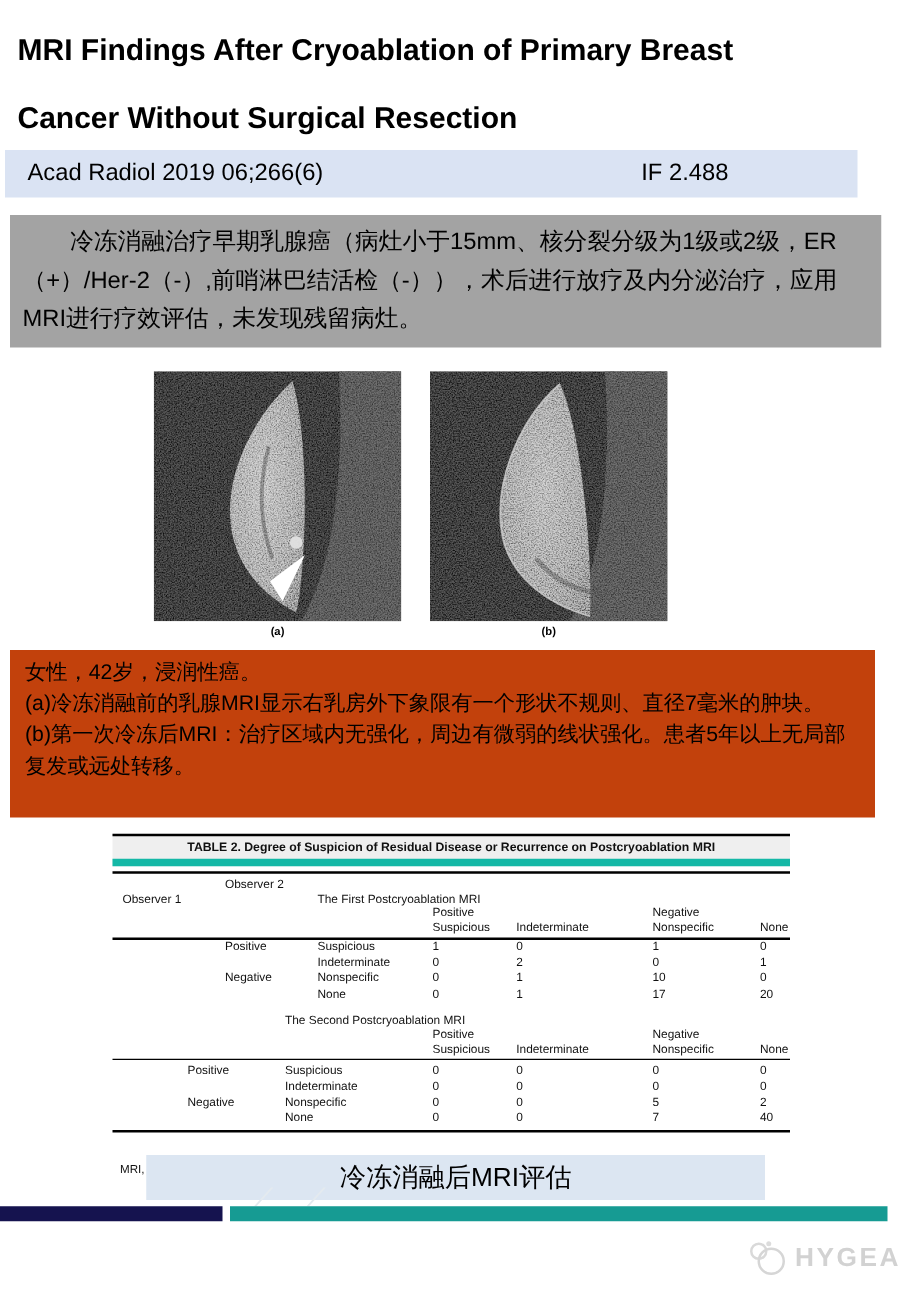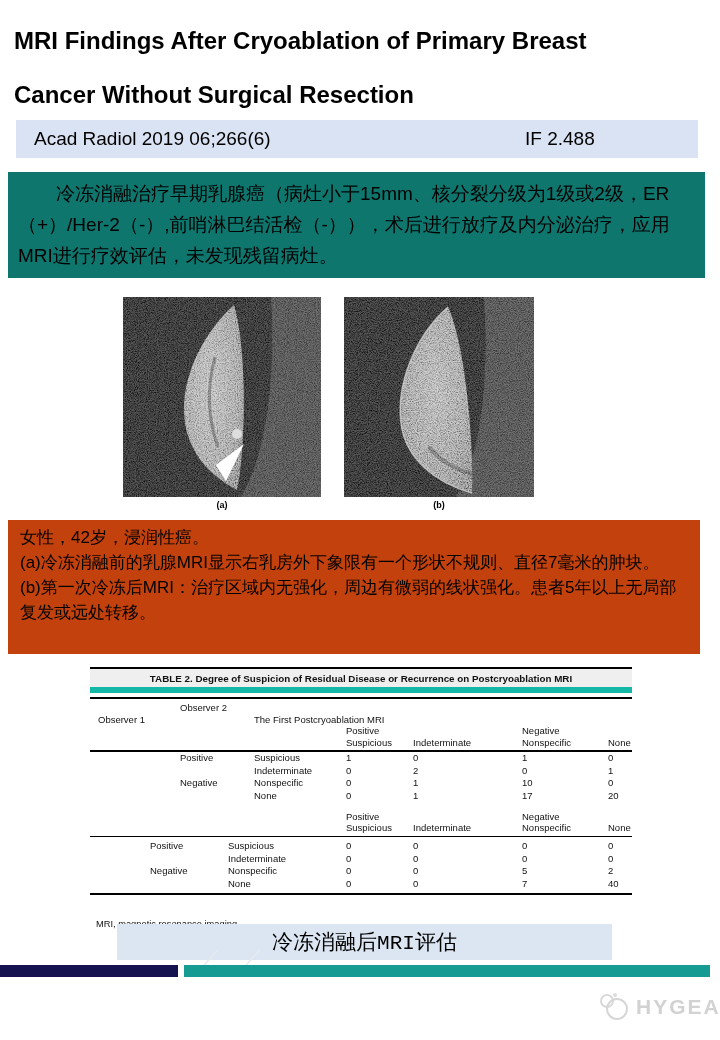--- a/index.html
+++ b/index.html
@@ -2,27 +2,27 @@
 <html><head>
 <meta charset="utf-8">
 <style>
   html,body{margin:0;padding:0;background:#fff;}
   .slide{position:relative;width:720px;height:1040px;background:#fff;overflow:hidden;
          font-family:"Liberation Sans",sans-serif;color:#000;}
 
   .title{position:absolute;left:14px;top:14px;width:680px;font-size:24px;font-weight:bold;
          line-height:54px;white-space:pre-line;}
 
-  .cite{position:absolute;left:16px;top:120px;width:682px;height:38px;background:#dae3f3;
+  .cite{position:absolute;left:4px;top:120px;width:682px;height:38px;background:#dae3f3;
         display:flex;align-items:center;font-size:19px;}
   .cite-src{margin-left:18px;}
   .cite-if{position:absolute;left:509px;}
 
   .box1{position:absolute;left:8px;top:172px;width:677px;height:94px;padding:6px 10px;
-        background:#0f766e;font-size:19px;line-height:31px;text-indent:38px;}
+        background:#a3a3a3;font-size:19px;line-height:31px;text-indent:38px;}
 
   .fig{position:absolute;top:297px;}
   .fig-a{left:123px;width:198px;}
   .fig-b{left:344px;width:190px;}
   .fig svg{display:block;}
   .fig-label{margin-top:3px;text-align:center;font-size:9px;font-weight:bold;}
 
   .box2{position:absolute;left:8px;top:520px;width:668px;height:124px;padding:5px 12px;
         background:#c2410c;font-size:17px;line-height:25px;white-space:pre-line;}
 
@@ -39,21 +39,21 @@
   .c2{padding-left:16px;}
   .tr2 .c1{padding-left:8px;}
   .cspan{grid-column:3/8;padding-left:16px;}
   .rule1{border-top:1.5px solid #000;margin:2px 0 3px;}
   .rule2b{border-top:2px solid #000;margin-top:2px;}
   .gap8{height:8px;}
   .tbl-note{padding:4px 0 0 6px;font-size:9.3px;margin-top:20px;}
 
   .banner{position:absolute;left:117px;top:924px;width:495px;height:36px;background:#dce6f2;
           display:flex;align-items:center;justify-content:center;font-size:21px;
-          font-family:Liberation Mono, monospace;}
+          font-family:Liberation Sans, sans-serif;}
 
   .deco{position:absolute;top:950px;height:15px;border-left:2px solid #e4eaef;transform:skewX(-42deg);}
   .deco.d1{left:210px;} .deco.d2{left:252px;}
   .divider-navy{position:absolute;left:0;top:965px;width:178px;height:12px;background:#15134f;}
   .divider-teal{position:absolute;left:184px;top:965px;width:526px;height:12px;background:#169b93;}
 
   .logo{position:absolute;left:12px;top:984px;font-family:"Liberation Serif",serif;
         font-weight:bold;font-size:29px;color:#272c63;letter-spacing:1px;}
   .logo-mark{font-size:13px;color:#e02a1f;vertical-align:17px;margin-left:2px;
              font-style:italic;font-weight:bold;}
@@ -210,20 +210,21 @@
       <div>1</div>
       <div>17</div>
       <div>20</div>
     </div>
 
     <div class="gap8"></div>
 
     <div class="tr tr2 thr">
       <div class="c0"></div>
       <div class="c1"></div>
+      <div class="cspan">The Second Postcryoablation MRI</div>
     </div>
     <div class="tr tr2 thr">
       <div class="c0"></div>
         <div class="c1"></div>
         <div class="c2"></div>
       <div>Positive</div>
       <div></div>
       <div>Negative</div>
       <div></div>
     </div>

